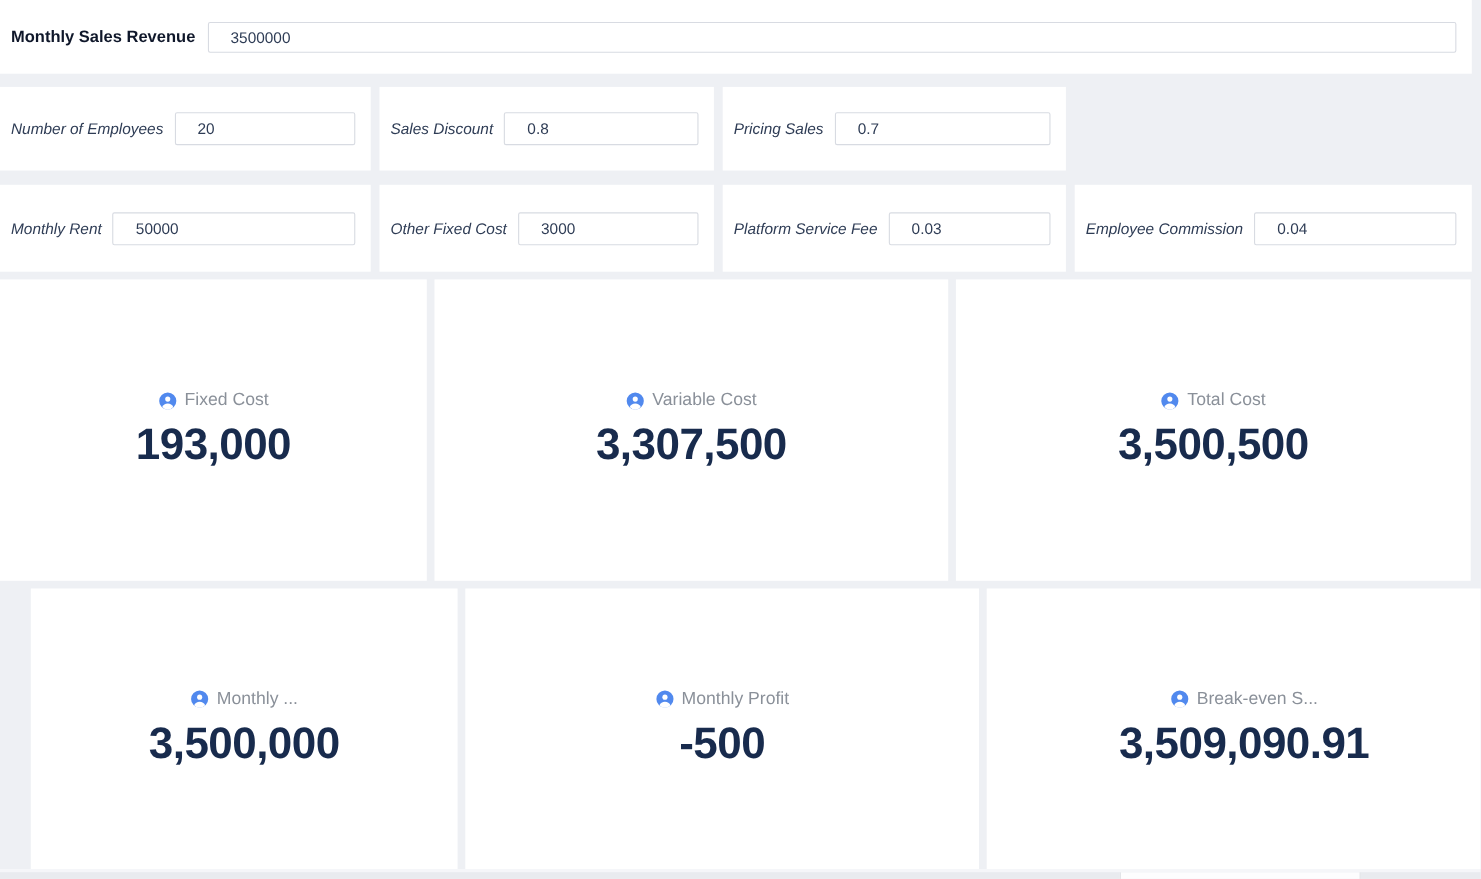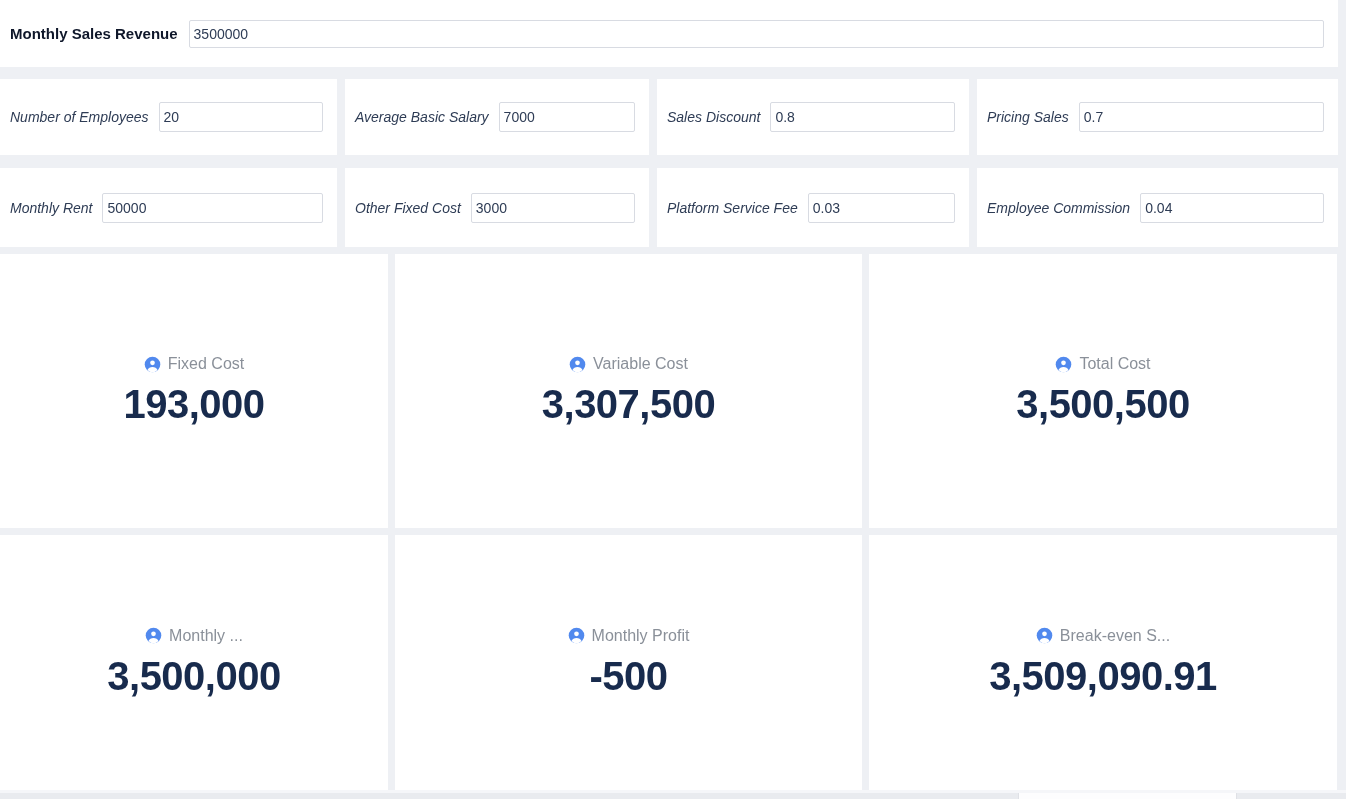--- a/index.html
+++ b/index.html
@@ -20,21 +20,21 @@
   }
   .revenue-card .field-label {
     font-weight: bold; font-size: 15px; color: #0f172a;
     white-space: nowrap; margin-right: 11px;
   }
   .text-input {
     height: 28px; flex: 1 1 auto; min-width: 0;
     border: 1px solid #d8dbe2; border-radius: 2px;
     background: #ffffff; color: #2e3c55;
     font-family: "Liberation Sans", "DejaVu Sans", sans-serif;
-    font-size: 14px; padding: 0 4px; outline: none;
+    font-size: 14px; padding: 0 20px; outline: none;
   }
 
   
   .inputs-grid {
     display: grid;
     grid-template-columns: 337px 304px 312px 361px;
     column-gap: 8px;
   }
   .inputs-grid.r2 { margin-top: 12px; }
   .inputs-grid.r2 .param-card { height: 76px; }
@@ -52,21 +52,21 @@
   .param-card .text-input { height: 30px; }
 
   
   .metrics-grid {
     display: grid;
     grid-template-columns: 388px 467px 468px;
     column-gap: 7px;
   }
   .metrics-grid.r4 { margin-top: 7px; }
   .metrics-grid.r4 .metric-card { height: 274px; }
-  .metrics-grid.r5 { margin-top: 7px; }
+  .metrics-grid.r5 { margin-top: 7px; padding-left: 28px; }
   .metrics-grid.r5 .metric-card { height: 255px; }
   .metric-card {
     background: #ffffff;
     display: flex; flex-direction: column;
     align-items: center; justify-content: center;
   }
   .metric-head {
     display: flex; align-items: center;
   }
   .metric-head svg { display: block; margin-right: 7px; }
@@ -101,24 +101,20 @@
     <span class="field-label">Monthly Sales Revenue</span>
     <input class="text-input" type="text" value="3500000" style="">
   </div>
 
   <div class="inputs-grid r2">
     <div class="param-card">
       <span class="field-label">Number of Employees</span>
       <input class="text-input" type="text" value="20" style="">
     </div>
     <div class="param-card">
-      <span class="field-label">Average Basic Salary</span>
-      <input class="text-input" type="text" value="7000" style="">
-    </div>
-    <div class="param-card">
       <span class="field-label">Sales Discount</span>
       <input class="text-input" type="text" value="0.8" style="">
     </div>
     <div class="param-card">
       <span class="field-label">Pricing Sales</span>
       <input class="text-input" type="text" value="0.7" style="">
     </div>
   </div>
 
   <div class="inputs-grid r3">

